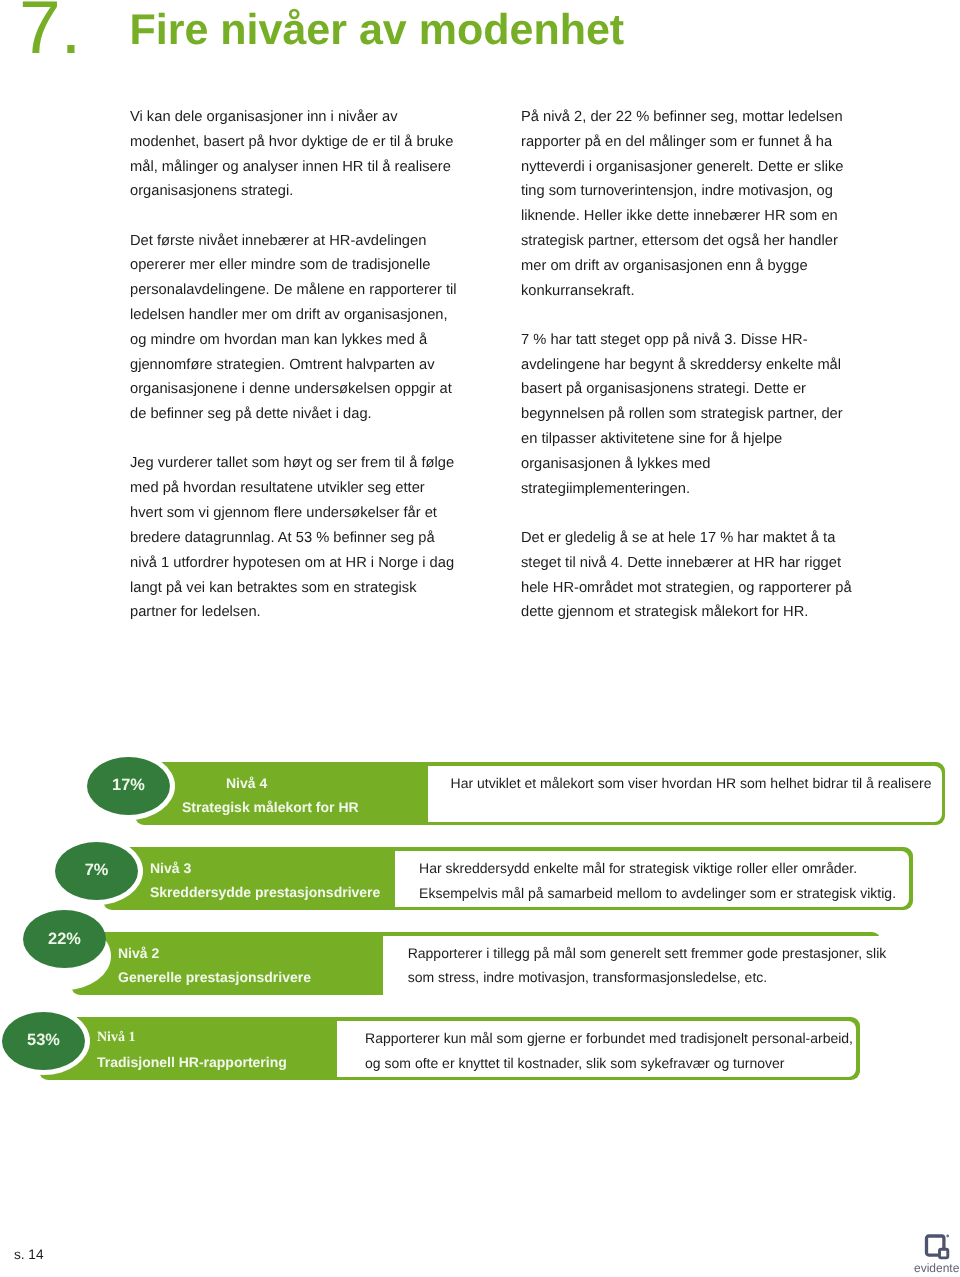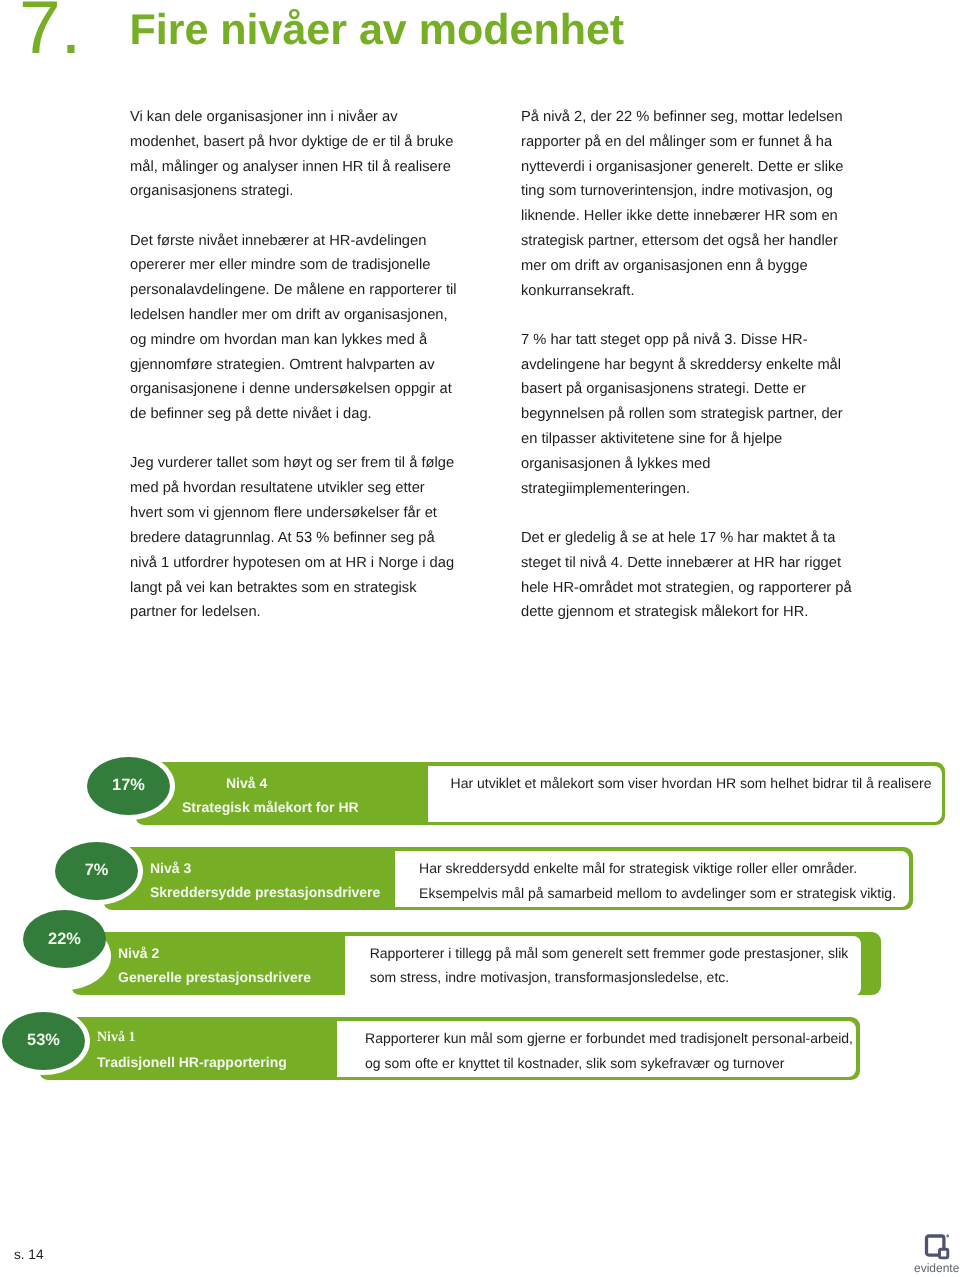--- a/index.html
+++ b/index.html
@@ -106,21 +106,21 @@
       <div class="ring" style="left:50px;top:836.5px;width:93px;height:68px;"></div>
       <div class="circle" style="left:55px;top:841.5px;width:83px;height:58px;">
           <span>7%</span>
         </div>
       <div class="lbl" style="left:150px;top:856px;">Nivå 3</div>
       <div class="lvlname" style="left:150px;top:880px;">Skreddersydde prestasjonsdrivere</div>
     </div>
 
     <div class="lvl">
       <div class="bar" style="left:71px;top:932px;width:809.5px;height:63px;"></div>
-      <div class="desc" style="left:345px;top:935.7px;width:515.7px;height:60px;padding-left:24.7px;">
+      <div class="desc" style="left:383px;top:935.7px;width:515.7px;height:60px;padding-left:24.7px;">
         <div>Rapporterer i tillegg på mål som generelt sett fremmer gode prestasjoner, slik</div>
         <div>som stress, indre motivasjon, transformasjonsledelse, etc.</div>
       </div>
       <div class="ring" style="left:18px;top:921.5px;width:93px;height:68px;"></div>
       <div class="circle" style="left:23px;top:910px;width:83px;height:58px;">
           <span>22%</span>
         </div>
       <div class="lbl" style="left:118px;top:941px;">Nivå 2</div>
       <div class="lvlname" style="left:118px;top:965px;">Generelle prestasjonsdrivere</div>
     </div>

